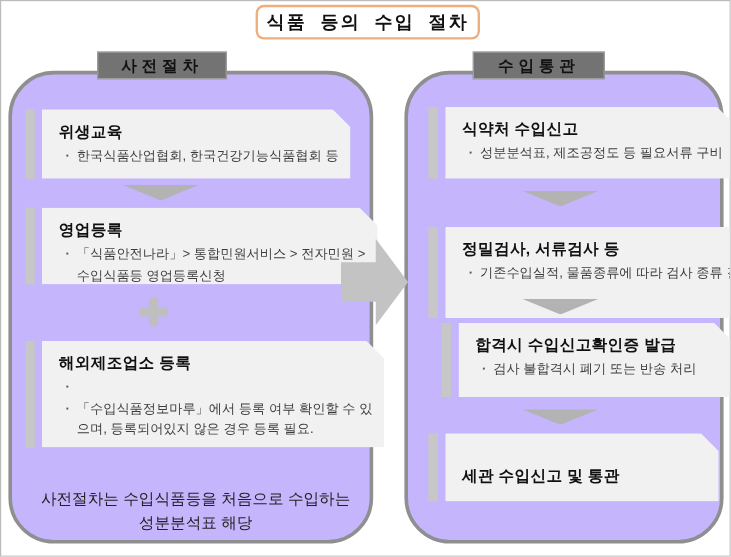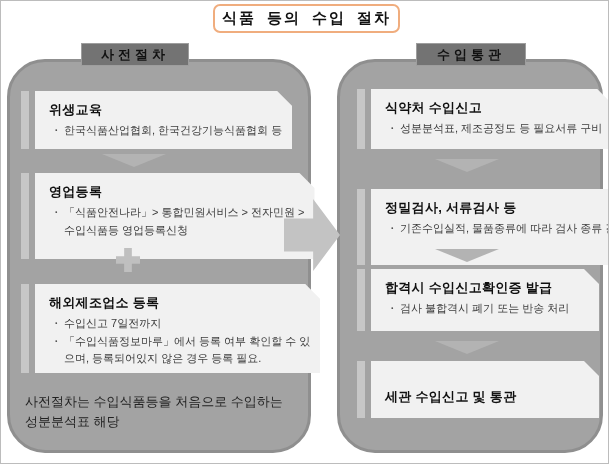--- a/index.html
+++ b/index.html
@@ -3,49 +3,49 @@
 <meta charset="utf-8">
 <style>
   html,body{margin:0;padding:0;background:#fff;}
   body{font-family:"Liberation Sans","DejaVu Sans",sans-serif;}
   .page{position:relative;width:609px;height:464px;background:#ffffff;border:1px solid #bcbcbc;box-sizing:border-box;overflow:hidden;}
 
   .title-box{position:absolute;left:212px;top:3px;width:187px;height:29px;box-sizing:border-box;
     background:#fff;border:2px solid #f0ad7e;border-radius:7px;display:flex;align-items:center;justify-content:center;
     font-size:15px;font-weight:bold;color:#111;letter-spacing:2px;white-space:nowrap;font-family:Liberation Mono, monospace;}
 
-  .panel{position:absolute;top:58px;height:394px;box-sizing:border-box;background:#a3a3a3;
+  .panel{position:absolute;top:58px;height:394px;box-sizing:border-box;background:#c4b5fd;
     border:3px solid #8f8f8f;border-radius:38px;}
   .panel.left{left:6px;width:304px;}
   .panel.right{left:336px;width:266px;}
 
   .tab{position:absolute;top:42px;height:23px;box-sizing:border-box;background:#737373;border:1px solid #9e9e9e;
     display:flex;align-items:center;justify-content:center;font-size:13px;font-weight:bold;color:#111;
     letter-spacing:4px;z-index:6;white-space:nowrap;}
   .tab.left{left:80px;width:108px;}
-  .tab.right{left:415px;width:110px;}
+  .tab.right{left:393px;width:110px;}
 
   .row{position:absolute;display:flex;box-sizing:border-box;}
   .bar{width:8px;background:#c7c7c7;margin-right:6px;flex:none;}
   .box{flex:1;background:#f1f1f1;box-sizing:border-box;padding:8px 10px 0 14px;
     clip-path:polygon(0 0,calc(100% - 15px) 0,100% 15px,100% 100%,0 100%);}
   .box.center-title{display:flex;flex-direction:column;justify-content:center;padding-top:16px;}
   .box-title{font-size:13px;font-weight:bold;color:#101010;letter-spacing:0.3px;margin:2px 0 3px 0;white-space:nowrap;}
   .bullet{display:flex;font-size:11px;color:#3c3c3c;line-height:1.6;}
   .bullet .dot{flex:none;width:15px;text-align:center;font-weight:bold;color:#555;}
   .bullet .txt span{display:block;white-space:nowrap;}
 
   .tri-down{position:absolute;width:64px;height:13px;background:#b3b3b3;
     clip-path:polygon(0 0,100% 0,50% 100%);}
   .plus{position:absolute;width:24px;height:24px;background:#bfbfbf;
     clip-path:polygon(34% 0,66% 0,66% 34%,100% 34%,100% 66%,66% 66%,66% 100%,34% 100%,34% 66%,0 66%,0 34%,34% 34%);}
   .big-arrow{position:absolute;left:283px;top:198px;width:56px;height:72px;background:#c3c3c3;z-index:4;
     clip-path:polygon(0 27%,52% 27%,52% 0,100% 50%,52% 100%,52% 73%,0 73%);}
 
-  .footnote{position:absolute;left:15px;top:330px;width:276px;font-size:13px;color:#222;line-height:1.5;}
+  .footnote{position:absolute;left:15px;top:344px;width:276px;font-size:13px;color:#222;line-height:1.5;text-align:center;}
   .footnote span{display:block;white-space:nowrap;}
 </style>
 </head>
 <body>
 
 <div class="page">
 
   <div class="title-box">
     <span>식품 등의 수입 절차</span>
   </div>
@@ -67,21 +67,21 @@
           <span class="dot">·</span>
           <span class="txt">
               <span>한국식품산업협회, 한국건강기능식품협회 등</span>
             </span>
         </div>
       </div>
     </div>
 
     <div class="tri-down" style="left:92px;top:92px;"></div>
 
-    <div class="row" style="left:11px;top:111px;width:264px;height:86px;justify-content:space-between;">
+    <div class="row" style="left:11px;top:111px;width:264px;height:64px;justify-content:space-between;">
       <div class="bar"></div>
       <div class="box">
         <div class="box-title">영업등록</div>
         <div class="bullet">
           <span class="dot">·</span>
           <span class="txt">
             <span>「식품안전나라」&gt; 통합민원서비스 &gt; 전자민원 &gt;</span>
             <span>수입식품등 영업등록신청</span>
           </span>
         </div>
@@ -89,23 +89,20 @@
     </div>
 
     <div class="plus" style="left:106px;top:186px;"></div>
 
     <div class="row" style="left:11px;top:222px;width:264px;height:89px;">
       <div class="bar"></div>
       <div class="box">
         <div class="box-title">해외제조업소 등록</div>
         <div class="bullet">
           <span class="dot">·</span>
-          <span class="txt">
-              <span>수입신고 7일전까지</span>
-            </span>
         </div>
         <div class="bullet">
           <span class="dot">·</span>
           <span class="txt">
             <span>「수입식품정보마루」에서 등록 여부 확인할 수 있</span>
             <span>으며, 등록되어있지 않은 경우 등록 필요.</span>
           </span>
         </div>
       </div>
     </div>
@@ -143,21 +140,21 @@
           <span class="dot">·</span>
           <span class="txt">
               <span>기존수입실적, 물품종류에 따라 검사 종류 결정</span>
             </span>
         </div>
       </div>
     </div>
 
     <div class="tri-down" style="left:95px;top:187px;"></div>
 
-    <div class="row" style="left:17px;top:207px;width:242px;height:62px;">
+    <div class="row" style="left:28px;top:207px;width:242px;height:62px;">
       <div class="bar"></div>
       <div class="box">
         <div class="box-title">합격시 수입신고확인증 발급</div>
         <div class="bullet">
           <span class="dot">·</span>
           <span class="txt">
               <span>검사 불합격시 폐기 또는 반송 처리</span>
             </span>
         </div>
       </div>

